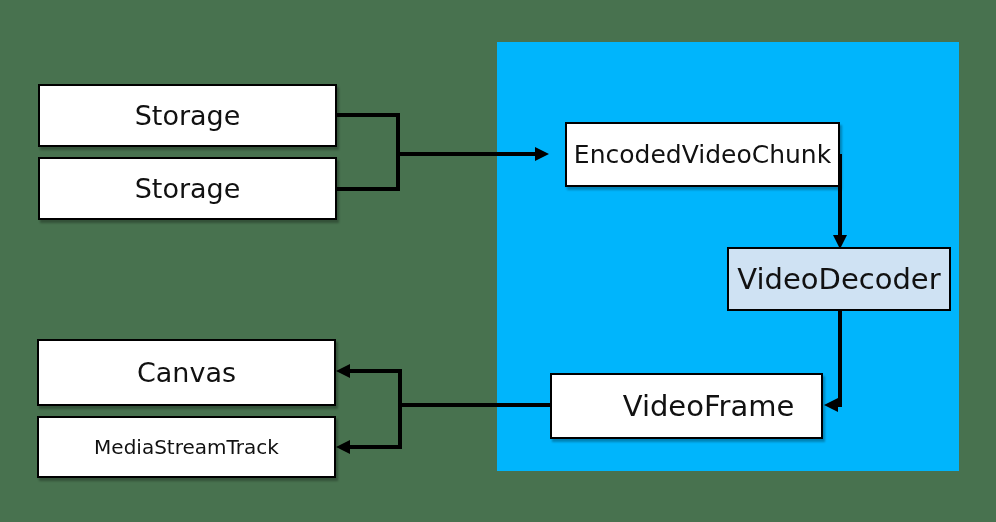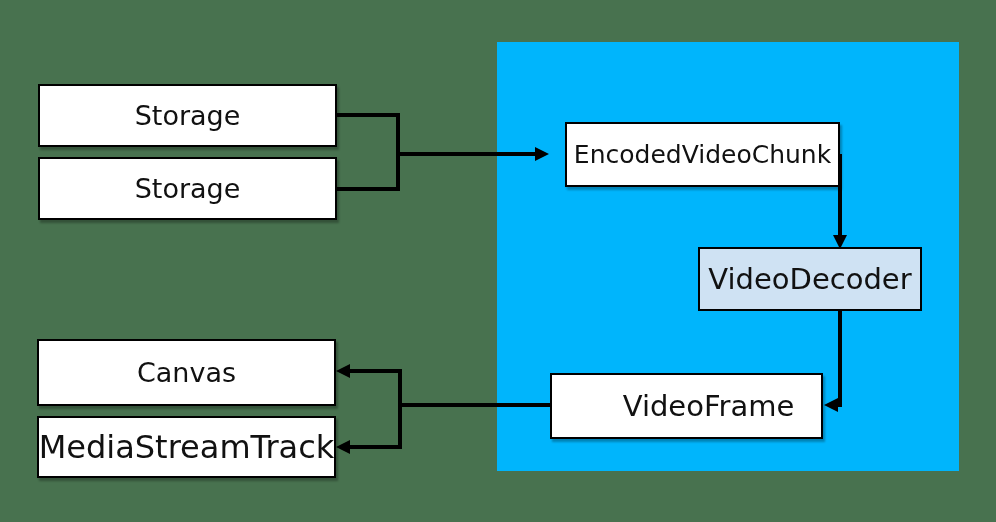--- a/index.html
+++ b/index.html
@@ -58,23 +58,23 @@
     border-radius: 0;
     box-shadow: 2px 3px 2px rgba(0,0,0,0.28);
   }
   .node.square {
     border-radius: 0;
     background: #CFE2F3;
   }
   #node-storage            { left: 38px;  top: 84px;  width: 299px; height: 63px; font-size: 27px; }
   #node-network            { left: 38px;  top: 157px; width: 299px; height: 63px; font-size: 27px; }
   #node-canvas             { left: 37px;  top: 339px; width: 299px; height: 67px; font-size: 27px; }
-  #node-media-stream-track { left: 37px;  top: 416px; width: 299px; height: 62px; font-size: 32px; }
+  #node-media-stream-track { left: 37px;  top: 416px; width: 299px; height: 62px; font-size: 20px; }
   #node-encoded-video-chunk{ left: 517px; top: 122px; width: 275px; height: 65px; font-size: 25px; margin-left: 48px; }
-  #node-video-decoder      { left: 698px; top: 247px; width: 224px; height: 64px; font-size: 29px; align-items: center; }
+  #node-video-decoder      { left: 727px; top: 247px; width: 224px; height: 64px; font-size: 29px; align-items: center; }
   #node-video-frame        { left: 550px; top: 373px; width: 273px; height: 66px; font-size: 29px; padding-left: 44px; }
 </style>
 </head>
 <body>
 
 <div class="stage">
 
   <div class="region"></div>
 
   <svg class="wires" viewBox="0 0 996 522" xmlns="http://www.w3.org/2000/svg">

